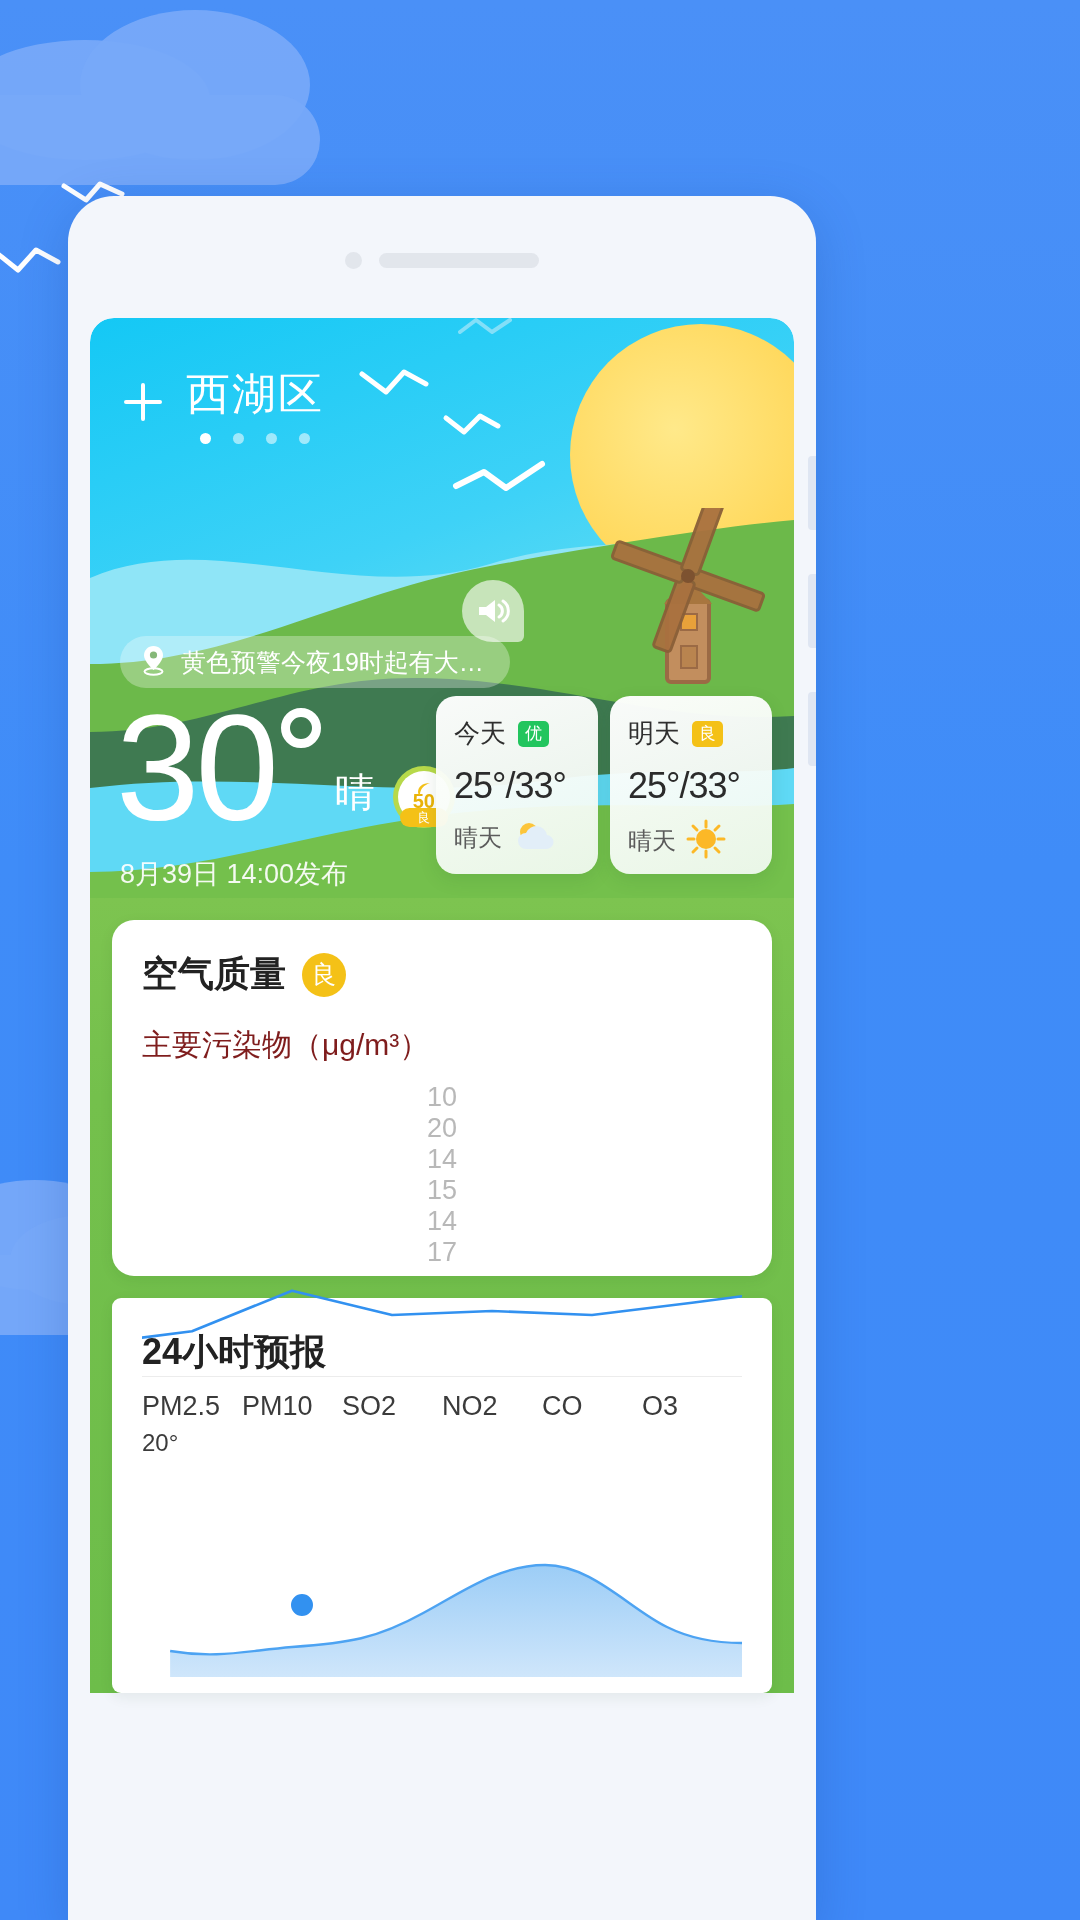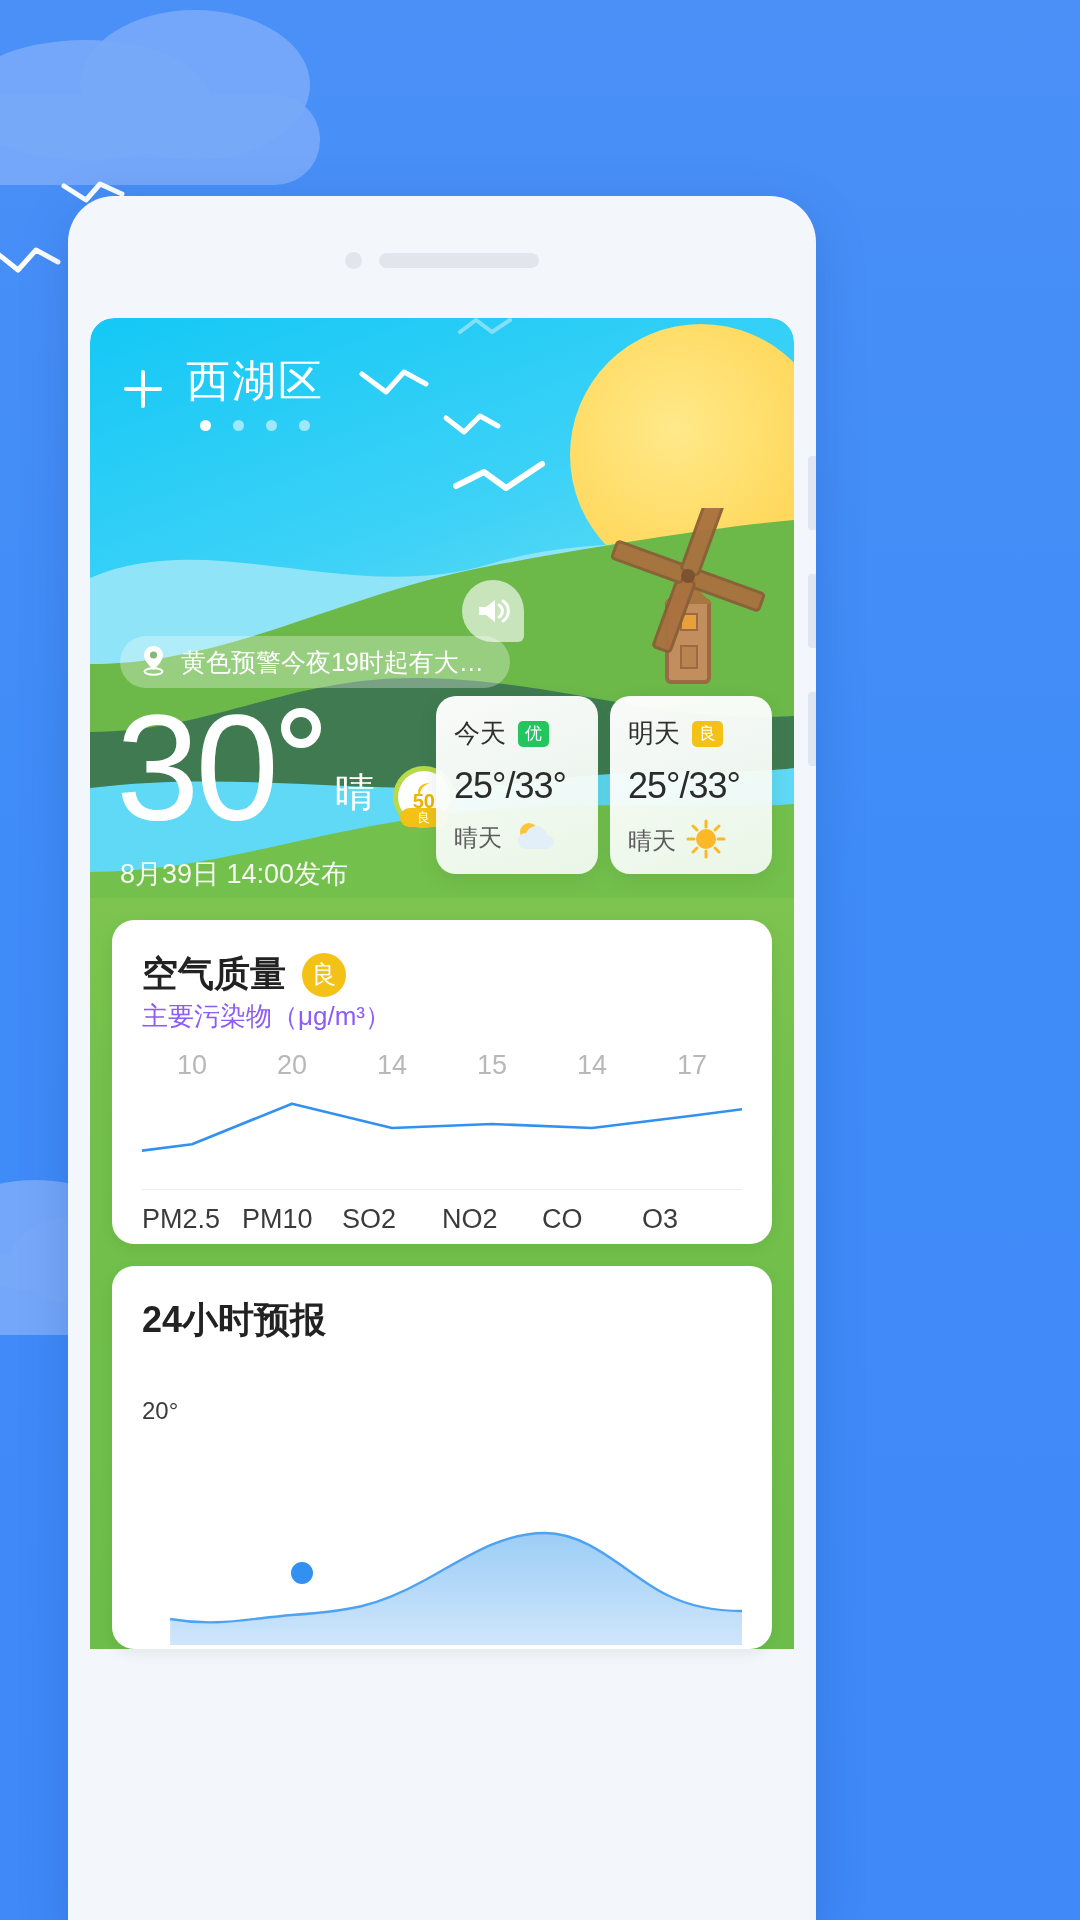--- a/index.html
+++ b/index.html
@@ -43,21 +43,21 @@
   .screen{position:absolute;left:22px;top:122px;width:704px;bottom:0;border-radius:24px 24px 0 0;overflow:hidden;}
 
   
   .hero{position:relative;height:580px;border-radius:24px 24px 0 0;overflow:hidden;
         background:linear-gradient(160deg,#14c8f5 0%,#3ed2f7 40%,#6fe0f0 70%,#8fe9e4 100%);}
   .sun{position:absolute;right:-38px;top:6px;width:262px;height:262px;border-radius:50%;
        background:radial-gradient(circle at 40% 40%,#ffe98a,#ffd95e 60%,#ffd24d);}
   .hill{position:absolute;left:0;width:100%;}
   .hill svg{display:block;width:100%;}
 
-  .topbar{position:absolute;left:34px;top:36px;display:flex;align-items:flex-start;gap:24px;z-index:6;}
+  .topbar{position:absolute;left:34px;top:49px;display:flex;align-items:flex-start;gap:24px;z-index:6;}
   .plus{width:38px;height:38px;position:relative;margin-top:16px;}
   .plus:before,.plus:after{content:"";position:absolute;background:#fff;border-radius:2px;}
   .plus:before{left:0;top:17px;width:38px;height:4px;}
   .plus:after{top:0;left:17px;height:38px;width:4px;}
   .cityblock{display:flex;flex-direction:column;align-items:center;}
   .cityname{color:#fff;font-size:44px;letter-spacing:2px;line-height:54px;}
   .dots{display:flex;gap:22px;margin-top:12px;}
   .dots i{width:11px;height:11px;border-radius:50%;background:rgba(255,255,255,.55);}
   .dots i.on{background:#fff;}
 
@@ -99,24 +99,24 @@
   .fc-bot{display:flex;align-items:center;gap:10px;margin-top:12px;}
   .fc-desc{font-size:24px;color:#5b5b5b;}
 
   
   .body-green{background:linear-gradient(180deg,#7dc450 0%,#74c04c 25%,#6dbd4a 100%);padding:22px 22px 0 22px;}
   .card{background:#fff;border-radius:22px;padding:30px 30px 24px 30px;margin-bottom:22px;
         box-shadow:0 4px 14px rgba(20,70,20,.08);}
   .card-title{font-size:36px;color:#222;font-weight:700;display:flex;align-items:center;gap:16px;}
   .title-badge{width:44px;height:44px;border-radius:50%;background:#f4c117;color:#fff;font-size:25px;
                display:flex;align-items:center;justify-content:center;font-weight:400;}
-  .card-sub{font-size:26px;color:#8b5cf6;}
+  .card-sub{font-size:30px;color:#7f1d1d;margin-top:26px;}
 
   .chart{position:relative;margin-top:16px;height:170px;}
-  .chart .vals{display:flex;}
+  .chart .vals{display:flex;flex-direction:column;}
   .chart .vals span{flex:1;text-align:center;font-size:27px;color:#b8b8b8;}
   .chart svg{display:block;width:100%;height:108px;}
   .chart .axis{height:1px;background:#ececec;}
   .chart .labs{display:flex;margin-top:14px;}
   .chart .labs span{flex:1;font-size:27px;color:#3b3b3b;}
 
   .hour-chart{position:relative;height:260px;margin-top:40px;}
   .hc-axis-label{position:absolute;left:0;top:12px;font-size:24px;color:#3b3b3b;}
   .tooltip{position:absolute;left:172px;top:78px;background:#3291f0;color:#fff;border-radius:24px;
            padding:11px 26px;font-size:29px;white-space:nowrap;z-index:3;}
@@ -365,21 +365,21 @@
             <span>PM2.5</span>
             <span>PM10</span>
             <span>SO2</span>
             <span>NO2</span>
             <span>CO</span>
             <span>O3</span>
           </div>
         </div>
       </div>
 
-      <div class="card" style="padding-bottom:4px;">
+      <div class="card" style="padding-bottom:16px;border-radius:9px;">
         <div class="card-title">24小时预报</div>
 
         <div class="hour-chart">
           <div class="hc-axis-label">20°</div>
           <div class="hc-point"></div>
           <svg class="hc-svg" viewBox="0 0 640 130" preserveAspectRatio="none" height="130">
             <defs>
               <linearGradient id="hgrad" x1="0" y1="0" x2="0" y2="1">
                 <stop offset="0%" stop-color="#9ccdf6"></stop>
                 <stop offset="100%" stop-color="#cfe6fb"></stop>

